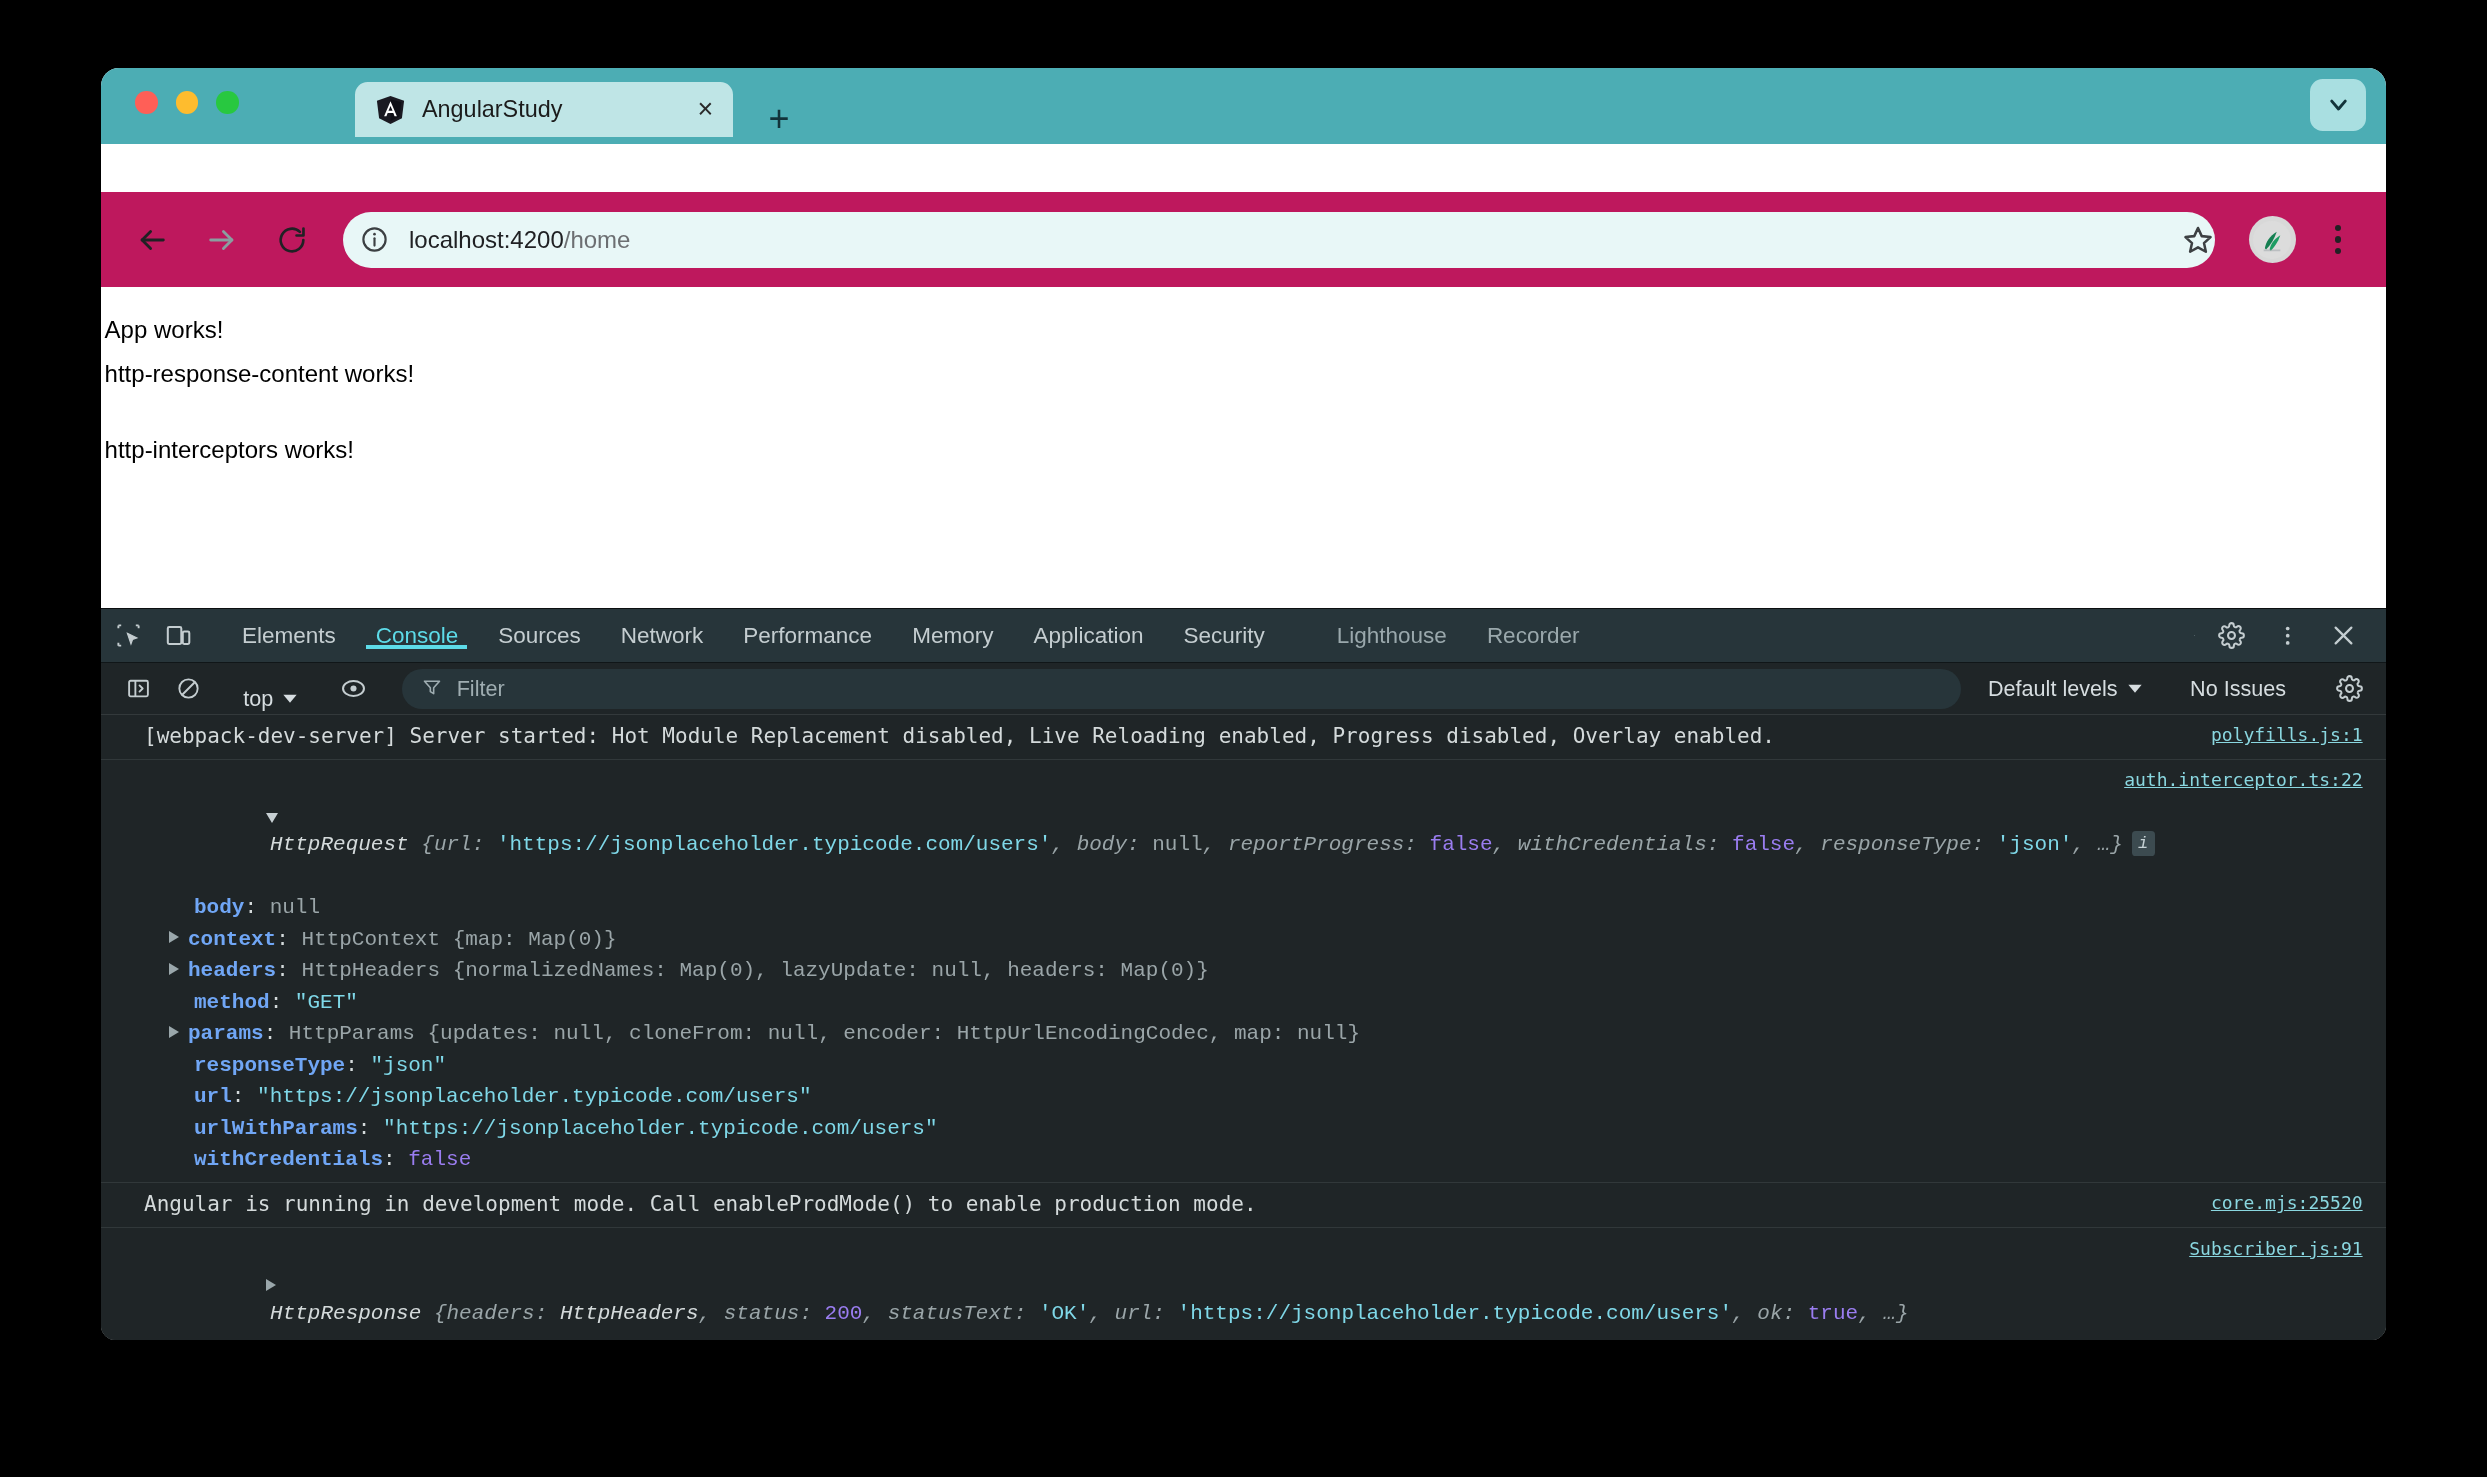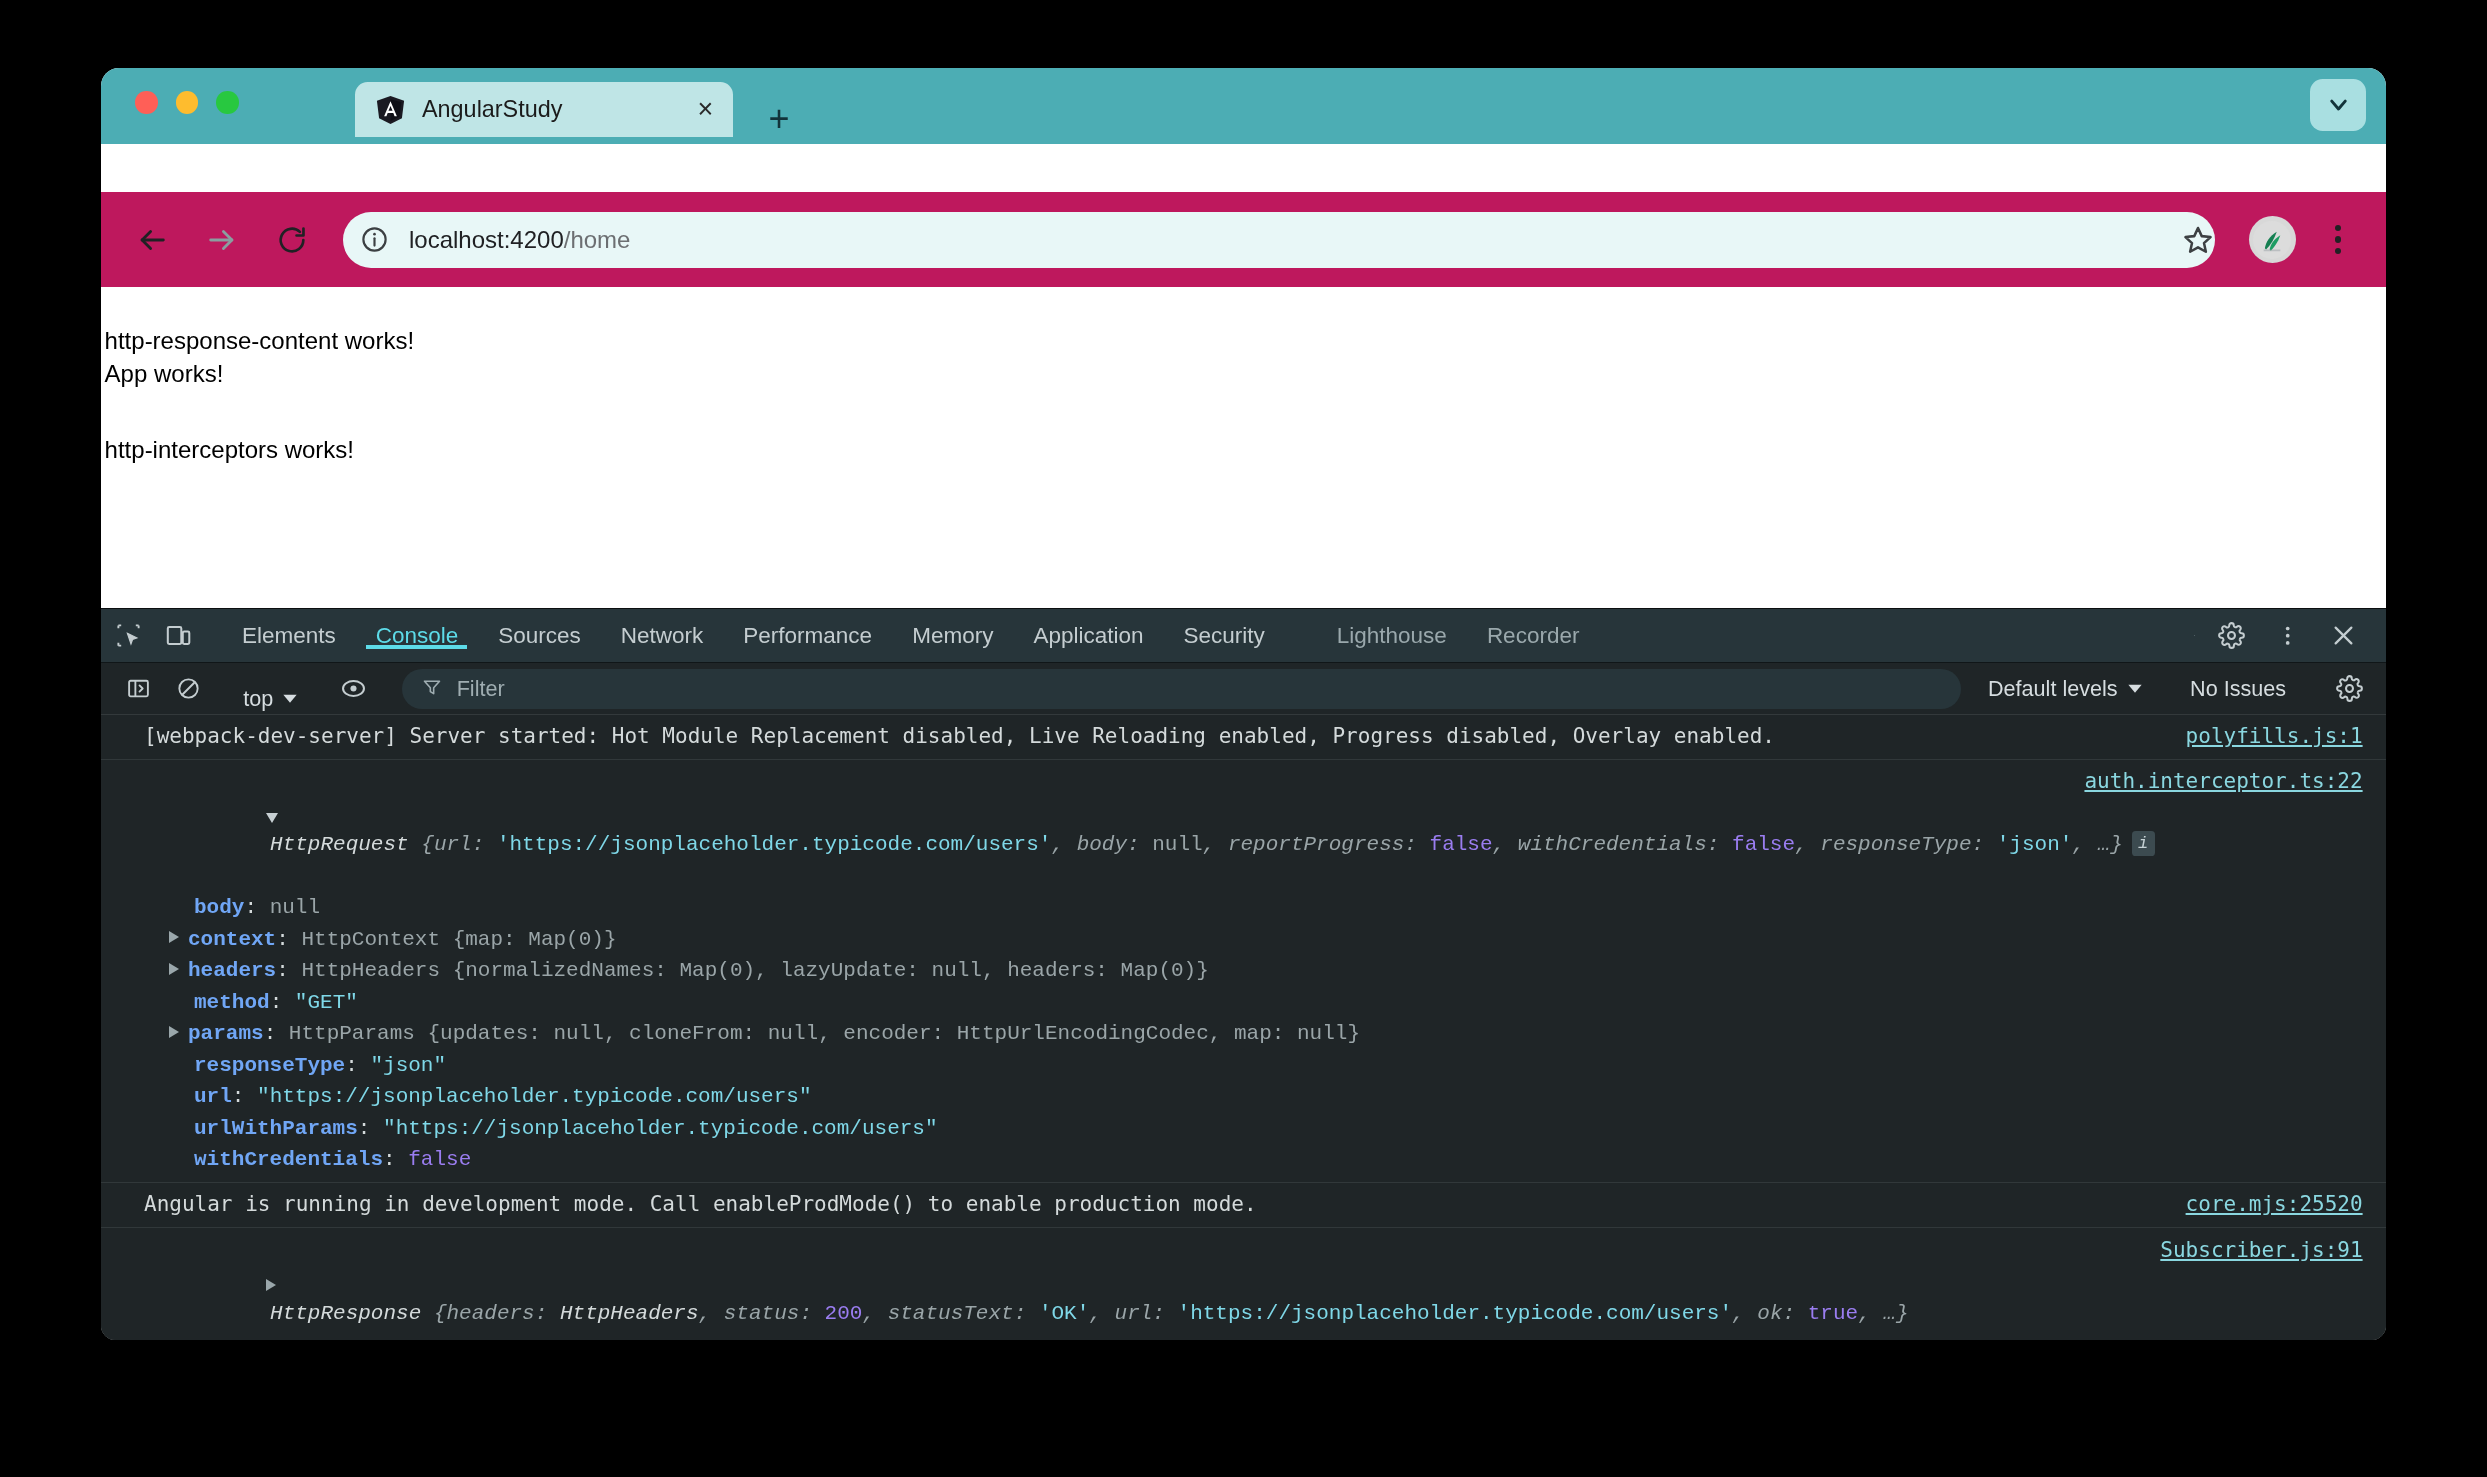--- a/index.html
+++ b/index.html
@@ -296,21 +296,21 @@
     padding: 6.3px 0 6.3px 43px;
     border-bottom: 0.9px solid #31383a;
     min-height: 36px;
     line-height: 1.5;
   }
   .console-row .src-link {
     position: absolute;
     right: 23.4px; top: 6.3px;
     color: #8ad7e0;
     text-decoration: underline;
-    font-size: 21px;
+    font-size: 18px;
     font-family: "DejaVu Sans Mono", monospace;
     white-space: nowrap;
   }
   .console-text { color: #d4dadb; white-space: pre; }
   .obj-row { white-space: pre; font-family: Liberation Mono, monospace; }
 
   
   .tri {
     display: inline-block;
     width: 0; height: 0;
@@ -437,22 +437,22 @@
 
     <div id="browser-menu-button">
       <i></i>
         <i></i>
         <i></i>
     </div>
   </div>
 
   <div id="page-viewport">
     <div id="page-content">
+      <div class="page-line" id="page-line-0">App works!</div>
       <div class="page-line" id="page-line-1">http-response-content works!</div>
-      <div class="page-line" id="page-line-0">App works!</div>
       <div class="page-line" id="page-line-2">http-interceptors works!</div>
     </div>
   </div>
 
   <div id="devtools">
 
     <div id="devtools-tabbar">
       <div class="dt-tool-icon-btn">
         <svg width="27" height="27" viewBox="0 0 24 24" fill="none" stroke="#c4cdd0" stroke-width="1.7">
           <path d="M3 3 h5 M3 3 v5 M21 3 h-5 M21 3 v5 M3 21 h5 M3 21 v-5" stroke-dasharray="2.5 2.5"></path>

